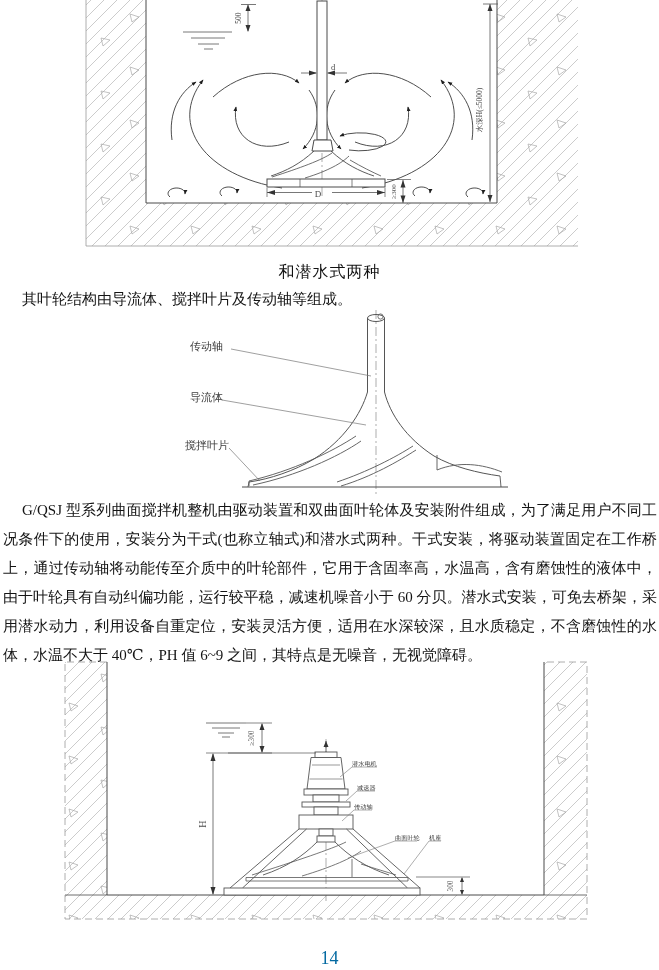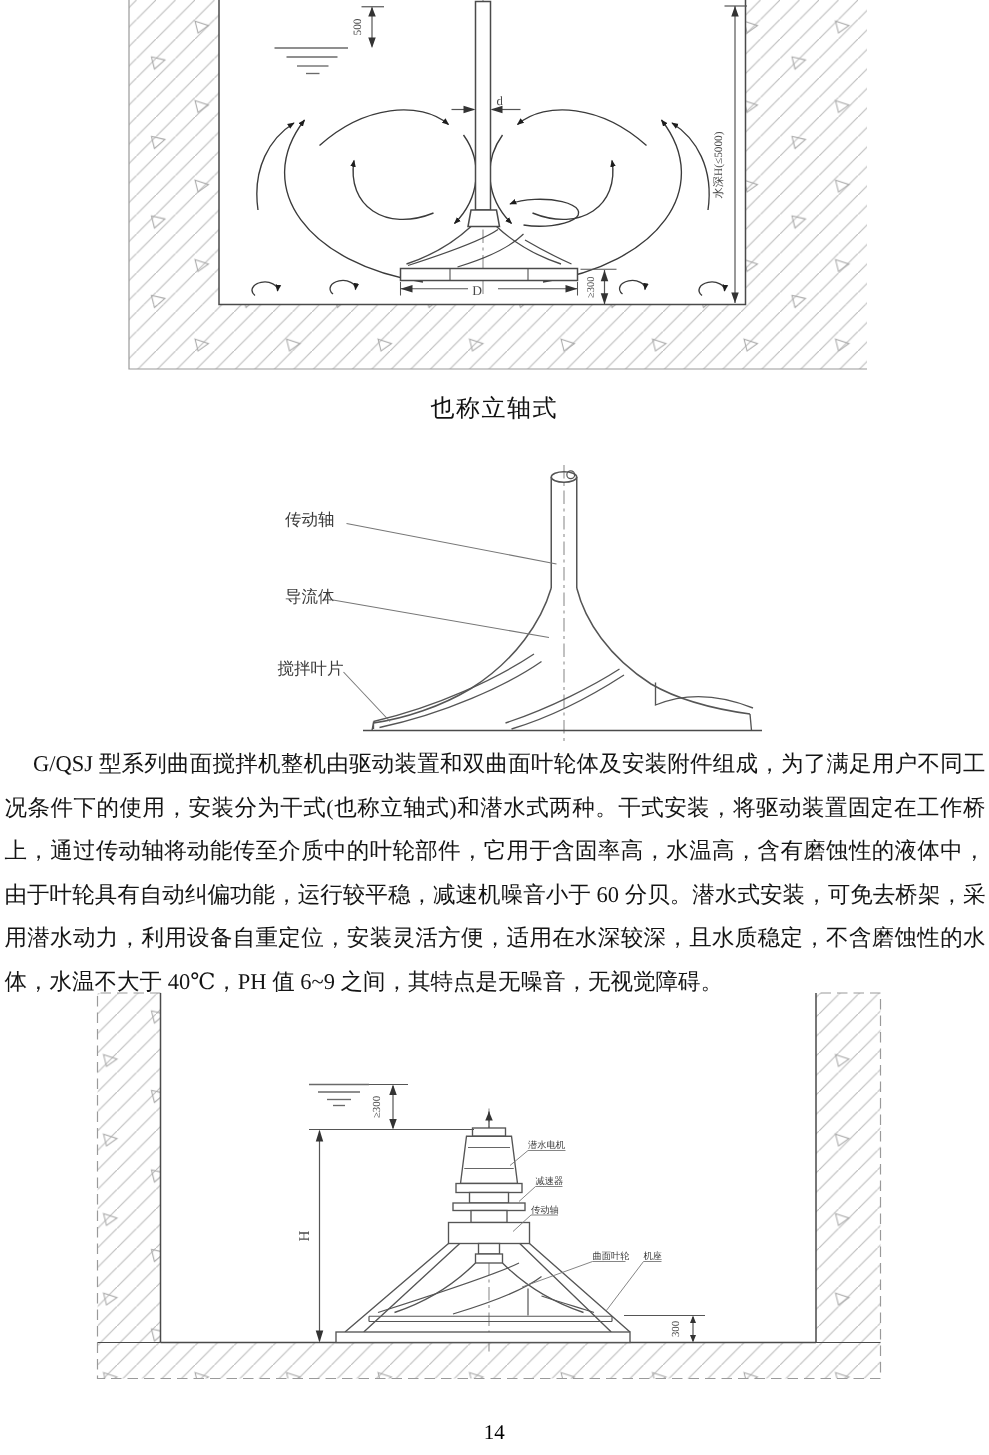--- a/index.html
+++ b/index.html
@@ -5,21 +5,21 @@
   html,body{margin:0;padding:0;background:#fff;}
   .page{position:relative;width:659px;height:970px;background:#ffffff;overflow:hidden;
         font-family:"Liberation Serif","DejaVu Serif",serif;color:#111;}
   .fig{position:absolute;left:0;}
   .caption{position:absolute;left:0;width:100%;text-align:center;font-size:16px;
            letter-spacing:1px;color:#111;}
   .para{position:absolute;left:3px;right:2px;font-size:15px;line-height:29px;
         text-align:justify;color:#141414;}
   .indent{text-indent:19px;}
   .heading{font-size:15px;line-height:28px;}
-  .pagenum{position:absolute;left:0;width:100%;text-align:center;font-size:14px;color:#000000;}
+  .pagenum{position:absolute;left:0;width:100%;text-align:center;font-size:18px;color:#0369a1;}
   svg text{font-family:"Liberation Serif","DejaVu Serif",serif;fill:#3c3c3c;}
   .dimtxt{fill:#4a4a4a;}
 </style>
 </head>
 <body>
 
 <div class="page">
 
   <svg class="fig" style="top:0" width="659" height="250" viewBox="0 0 659 250">
     <defs>
@@ -119,22 +119,23 @@
 
     <g>
       <line x1="483" y1="4" x2="498" y2="4" stroke="#555" stroke-width="0.8"></line>
       <line x1="490" y1="4" x2="490" y2="202" stroke="#555" stroke-width="0.8"></line>
       <polygon points="490,4 487.5,11 492.5,11" fill="#333"></polygon>
       <polygon points="490,202 487.5,195 492.5,195" fill="#333"></polygon>
       <text class="dimtxt" transform="rotate(-90 481.5 110)" x="481.5" y="110" font-size="7.5" text-anchor="middle">水深H(≤5000)</text>
     </g>
   </svg>
 
-  <div class="caption" style="top:262px">也称立轴式</div>
-
+  <div class="caption" style="top:262px">和潜水式两种</div>
+
+  <div class="para indent" style="top:285px">其叶轮结构由导流体、搅拌叶片及传动轴等组成。</div>
 
   <svg class="fig" style="top:305px" width="659" height="195" viewBox="0 305 659 195">
     <g stroke="#555" stroke-width="1" fill="none">
       <line x1="376" y1="310" x2="376" y2="494" stroke="#8a8a8a" stroke-width="0.7" stroke-dasharray="9 3 2 3"></line>
       <line x1="367.5" y1="318" x2="367.5" y2="392"></line>
       <line x1="384.5" y1="318" x2="384.5" y2="392"></line>
       <ellipse cx="376" cy="318" rx="8.5" ry="3.5"></ellipse>
       <circle cx="380.5" cy="316.5" r="2.6" stroke-width="0.8"></circle>
       <path d="M367.5,392 C361,414 344,440 314,459 C294,471 270,479 249,482"></path>
       <path d="M384.5,392 C390,414 406,438 434,456 C453,467 478,473 500,476"></path>

